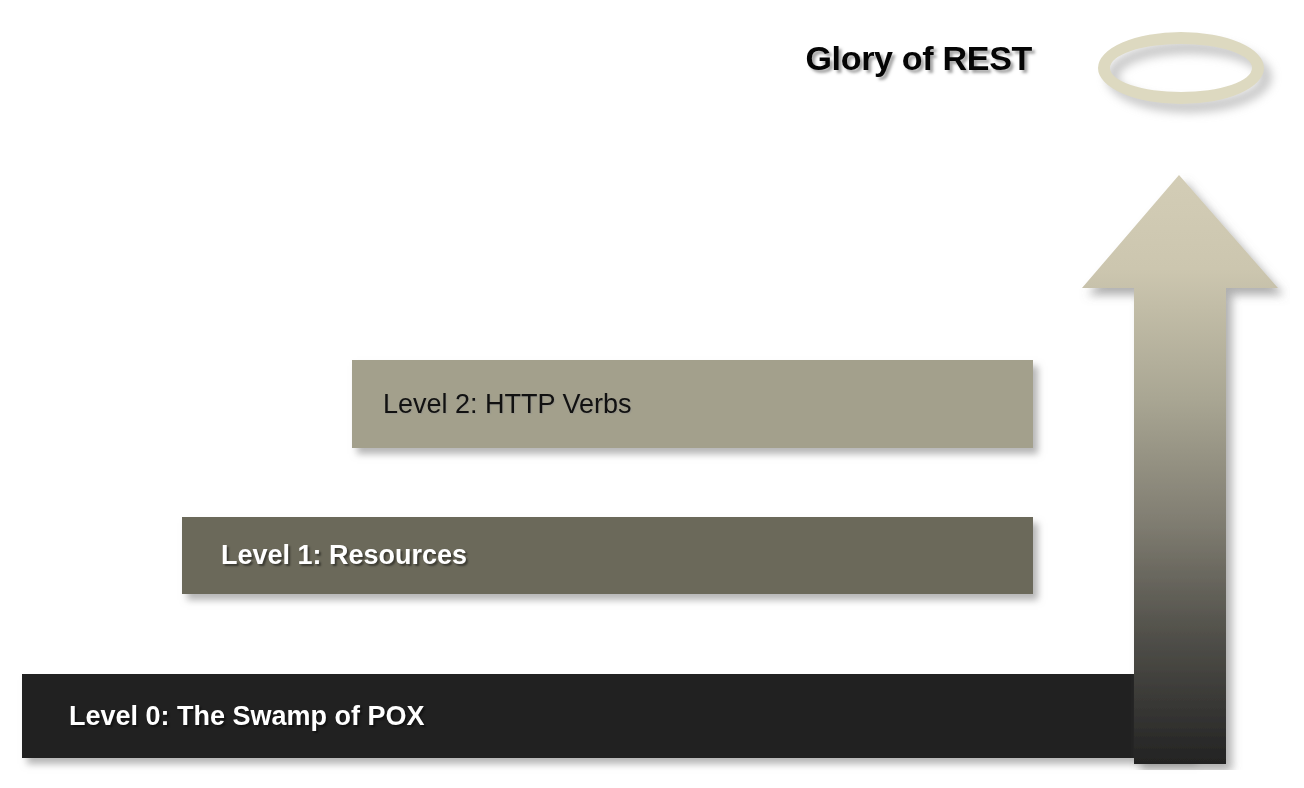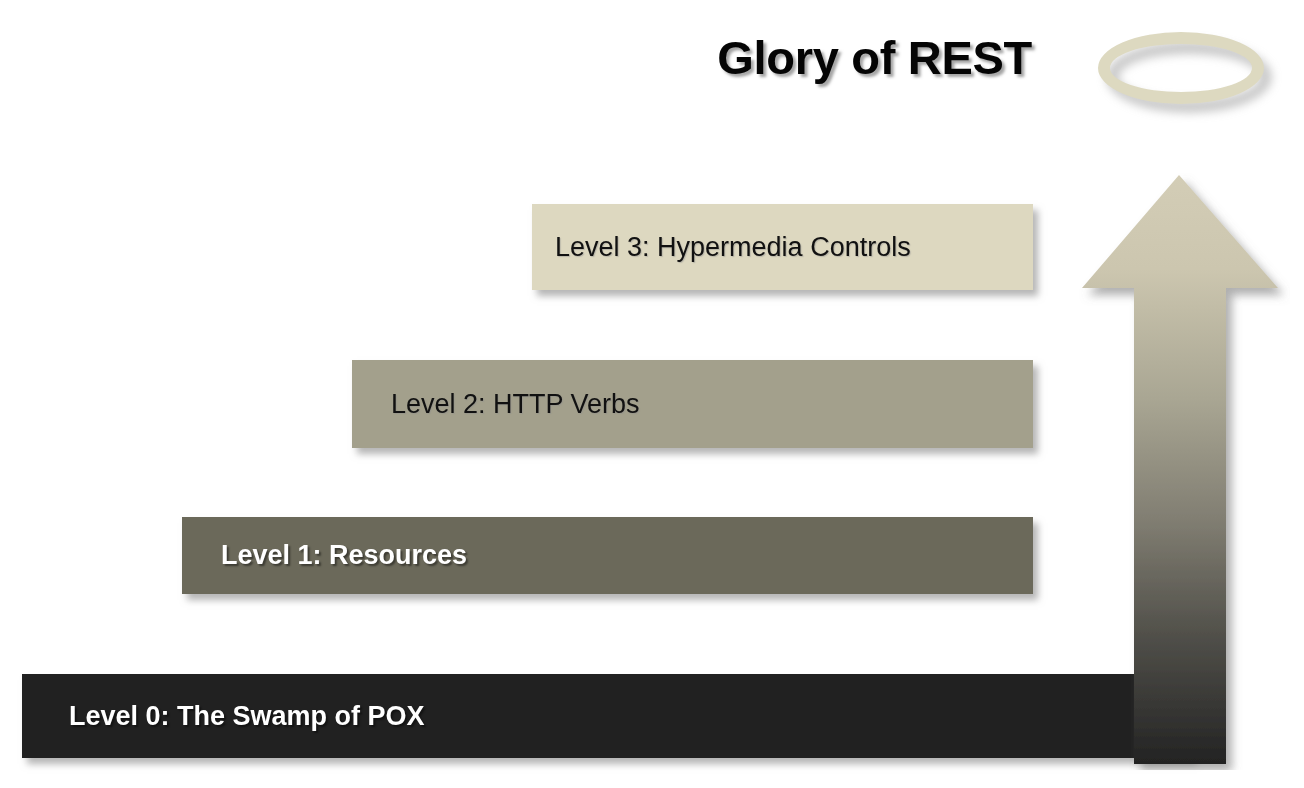--- a/index.html
+++ b/index.html
@@ -25,21 +25,21 @@
     position: absolute;
     left: 700px;
     top: 30px;
     width: 580px;
     height: 90px;
   }
   #glory-title {
     position: absolute;
     right: 248px;
     top: 0px;
-    font-size: 47px;
+    font-size: 34px;
     font-weight: bold;
     color: #050505;
     letter-spacing: -0.3px;
     white-space: nowrap;
     text-shadow: 3px 3px 3px rgba(90,90,90,0.55);
     line-height: 56px;
   }
 
   
   #halo-wrap {
@@ -111,25 +111,22 @@
 
   <div id="title-row">
     <div id="glory-title">Glory of REST</div>
 
     <div id="halo-wrap">
       <div id="halo-shadow"></div>
       <div id="halo-ring"></div>
     </div>
   </div>
 
-  <div class="level-bar" id="bar-3" style="left: 532px; top: 204px; width: 501px; height: 86px; background: rgb(221, 216, 192); padding-left: 23px;">
-    <span class="level-label dark-text" style="color: rgb(17, 17, 17); font-weight: normal;">Level 3: Hypermedia Controls</span>
-  </div>
 
-  <div class="level-bar" id="bar-2" style="left: 352px; top: 360px; width: 681px; height: 88px; background: rgb(163, 160, 140); padding-left: 39px;">
+  <div class="level-bar" id="bar-2" style="left: 352px; top: 360px; width: 681px; height: 88px; background: rgb(163, 160, 140); padding-left: 31px;">
     <span class="level-label dark-text" style="color: rgb(17, 17, 17); font-weight: normal;">Level 2: HTTP Verbs</span>
   </div>
 
   <div class="level-bar" id="bar-1" style="left: 182px; top: 517px; width: 851px; height: 77px; background: rgb(107, 105, 90); padding-left: 39px;">
     <span class="level-label light-text" style="color: rgb(255, 255, 255); font-weight: bold;">Level 1: Resources</span>
   </div>
 
   <div class="level-bar" id="bar-0" style="left: 22px; top: 674px; width: 1170px; height: 84px; background: rgb(33, 33, 33); padding-left: 47px;">
     <span class="level-label light-text" style="color: rgb(255, 255, 255); font-weight: bold;">Level 0: The Swamp of POX</span>
   </div>

